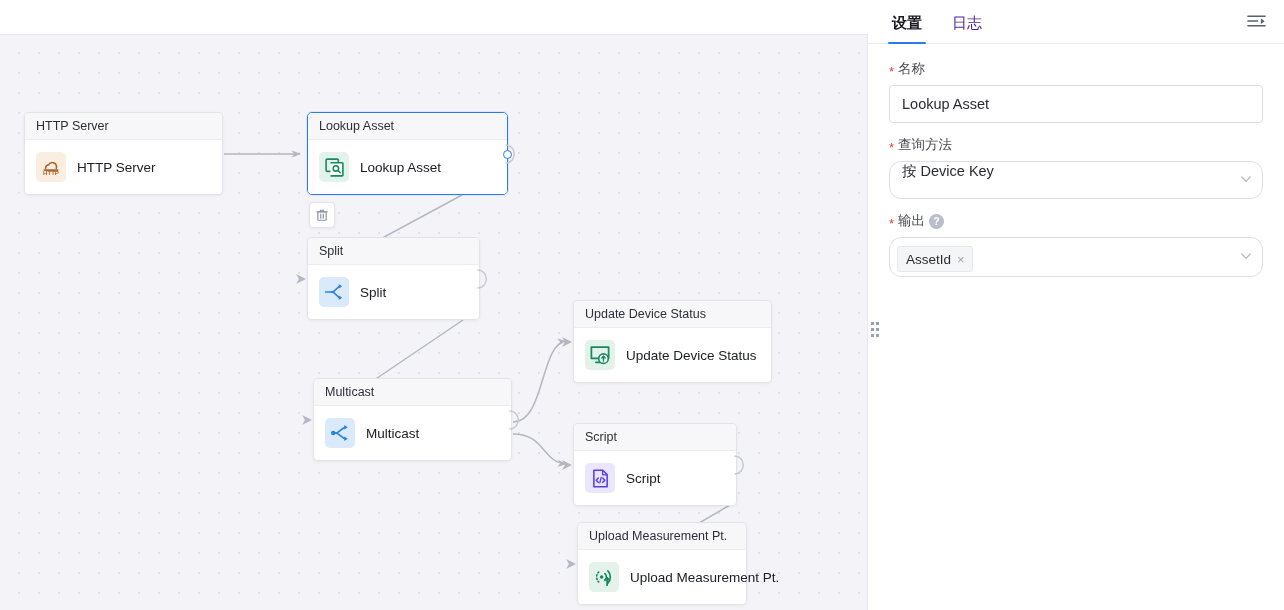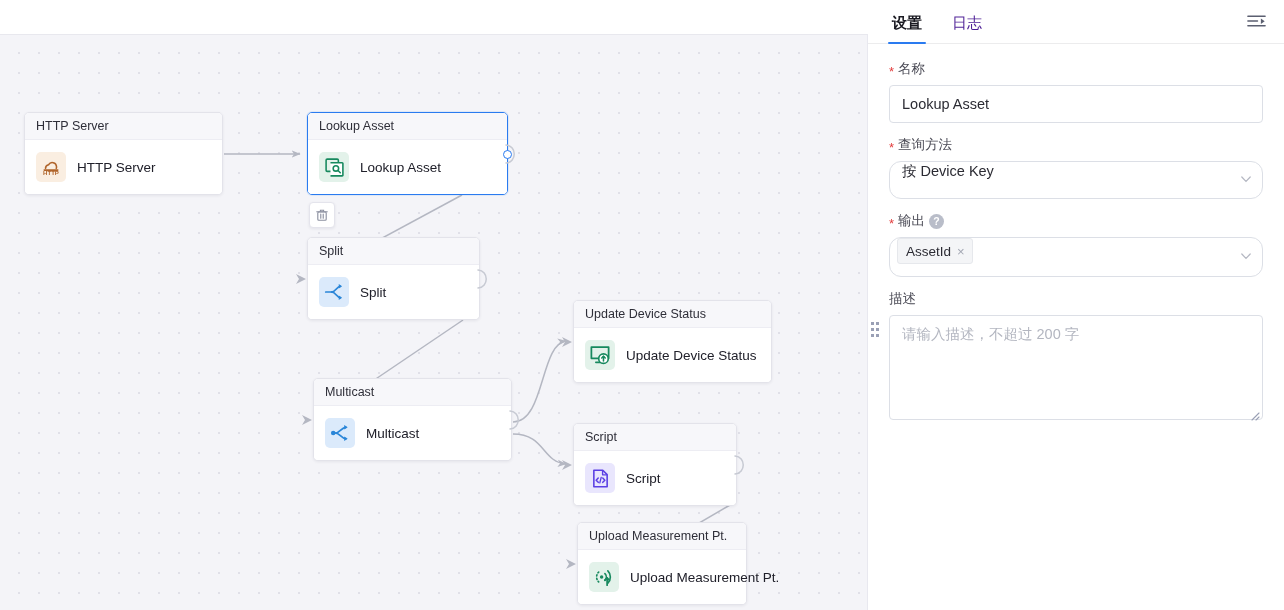--- a/index.html
+++ b/index.html
@@ -192,21 +192,21 @@
   .chev {
     position: absolute; right: 11px; top: 50%; margin-top: -4px;
     width: 10px; height: 7px;
   }
   .tags-ctrl { height: 40px; padding-left: 7px; }
   .tag {
     display: inline-flex; align-items: center; gap: 6px;
     background: #f4f5f7; border: 1px solid #e6e8ec;
     border-radius: 3px;
     height: 26px; padding: 0 7px 0 8px;
-    font-size: 13.5px; color: #2b2b33;
+    font-size: 13.5px; color: #2b2b33; margin-top: 8px;
   }
   .tag .tag-x { color: #a3a7b3; font-size: 13px; cursor: pointer; line-height: 1; }
 
   .ta-wrap { position: relative; }
   textarea.ctrl-ta {
     width: 100%; height: 105px;
     border: 1px solid #dcdfe6; border-radius: 4px;
     padding: 9px 12px;
     font-family: "Liberation Sans", sans-serif;
     font-size: 14.5px; color: #2b2b33;
@@ -461,27 +461,16 @@
           <span class="tag">
             <span>AssetId</span>
             <span class="tag-x">×</span>
           </span>
           <svg class="chev" viewBox="0 0 10 7">
             <path d="M0.8 1 L5 5.3 L9.2 1" fill="none" stroke="#b4b7c2" stroke-width="1.2" stroke-linecap="round"></path>
           </svg>
         </div>
       </div>
 
-      <div class="field">
-        <div class="flabel">
-          <span>描述</span>
-        </div>
-        <div class="ta-wrap">
-          <textarea class="ctrl-ta" placeholder="请输入描述，不超过 200 字" style=""></textarea>
-          <svg class="resize-grip" viewBox="0 0 12 12">
-            <path d="M11 4 L4 11 M11 8 L8 11" stroke="#9aa0b5" stroke-width="1.1" stroke-linecap="round"></path>
-          </svg>
-        </div>
-      </div>
 
     </div>
   </div>
 </div>
 
 </body></html>

